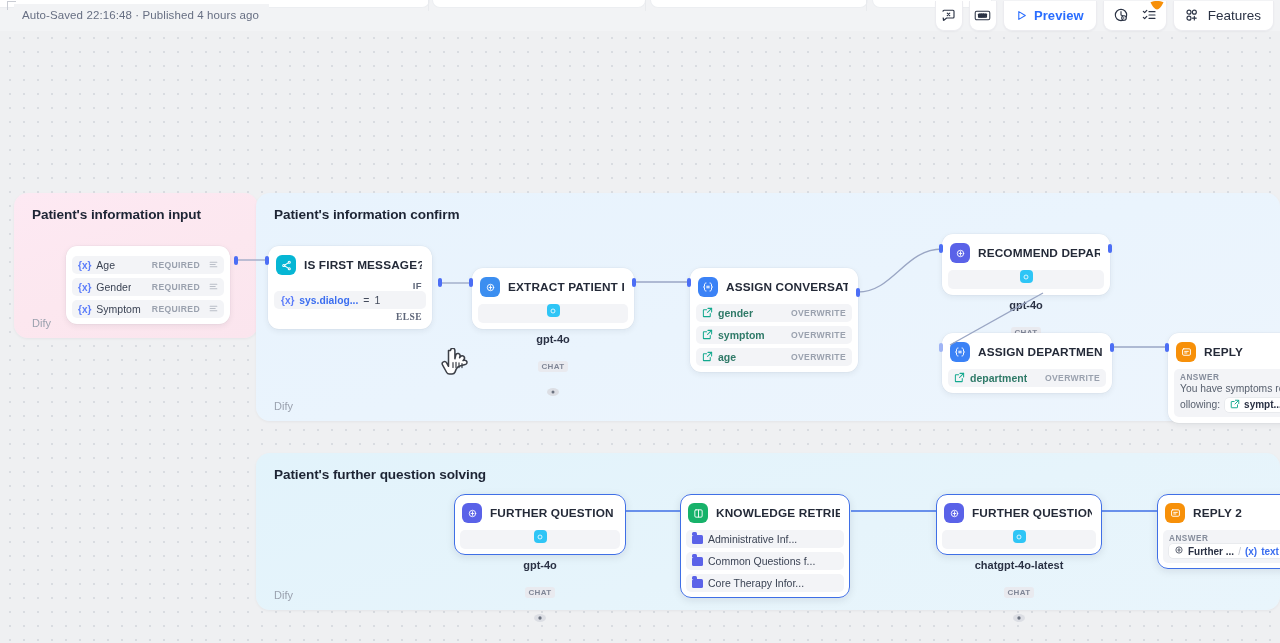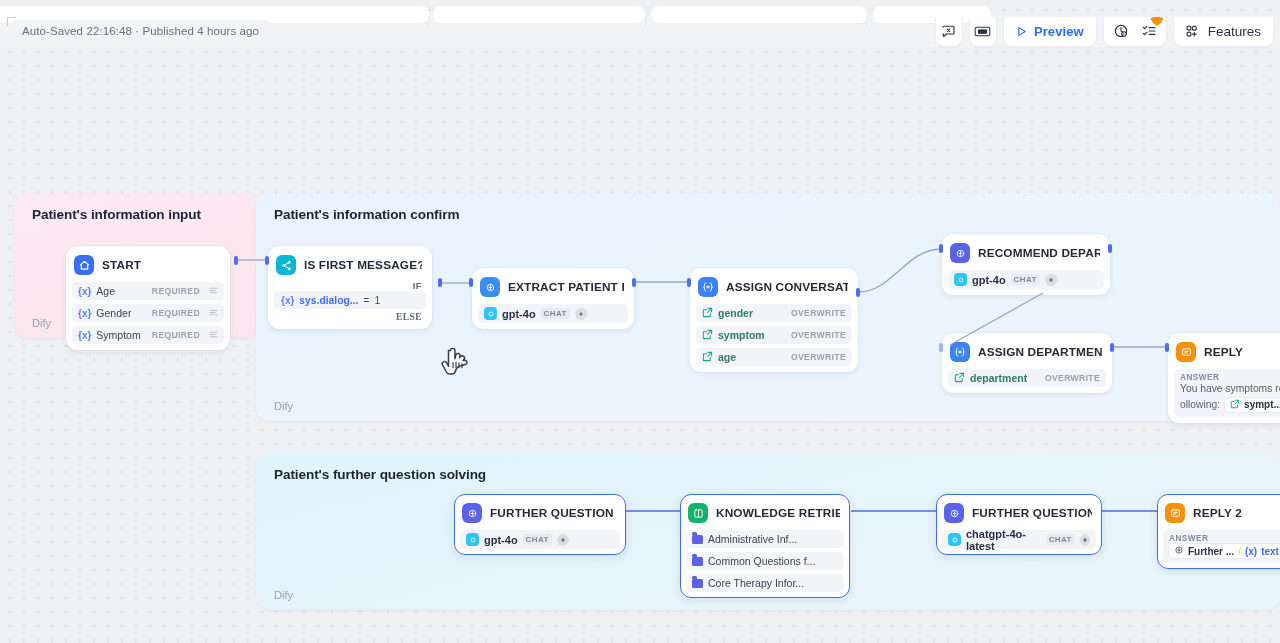--- a/index.html
+++ b/index.html
@@ -15,21 +15,21 @@
   #canvas {
     position: absolute; left: 0; top: 0; width: 1280px; height: 643px;
     background-color: #eff0f2;
     background-image: radial-gradient(circle, #d9dce1 1px, transparent 1.1px);
     background-size: 14px 14px;
     background-position: 3px 3px;
   }
 
   
   #topbar {
-    position: absolute; left: 0; top: 16px; width: 1280px; height: 31px;
+    position: absolute; left: 0; top: 0; width: 1280px; height: 31px;
     background: #f2f3f5;
     z-index: 40;
   }
   .top-white {
     position: absolute; top: -10px; height: 18px;
     background: #ffffff; border-radius: 8px;
     border: 1px solid #eceef1; border-top: none;
   }
   .top-div { position: absolute; top: 0px; width: 1px; height: 11px; background: #e9ebee; }
 
@@ -124,21 +124,21 @@
   .row .rlabel { font-weight: 500; color: #3b4354; white-space: nowrap; overflow: hidden; text-overflow: ellipsis; }
   .row .tag {
     margin-left: auto; font-size: 8.6px; font-weight: 600; letter-spacing: .35px;
     color: #9aa1ae; white-space: nowrap;
   }
   .vx { color: #5b7cfa; font-weight: 700; font-size: 10px; }
   .row .reqicon { margin-left: 4px; opacity: .55; }
 
   .model-row {
     height: 19px; margin-top: 4px; background: #f3f4f7; border-radius: 5px;
-    display: flex; align-items: center; gap: 5px; padding: 0 6px;
+    display: flex; align-items: center; gap: 16px; padding: 0 6px; flex-direction: column;
   }
   .model-row .mname { font-size: 11px; font-weight: 600; color: #2a3144; }
   .chip {
     font-size: 8px; font-weight: 600; letter-spacing: .4px; color: #808797;
     background: #e9eaef; border-radius: 3px; padding: 1px 3px;
   }
   .eye { width: 12px; height: 12px; border-radius: 50%; background: #dcdee4;
          display: flex; align-items: center; justify-content: center; }
 
   .cond-if, .cond-else {
@@ -220,29 +220,20 @@
     <div class="g-title">Patient's information confirm</div>
     <div class="g-foot">Dify</div>
   </div>
 
   <div class="group" id="grp-further">
     <div class="g-title">Patient's further question solving</div>
     <div class="g-foot">Dify</div>
   </div>
 
   <div class="node" style="left:66px; top:246px; width:164px;">
-    <div class="node-head">
-      <span class="nicon ic-start">
-        <svg width="11" height="11" viewBox="0 0 24 24" fill="none" stroke="#fff" stroke-width="2.4" stroke-linecap="round" stroke-linejoin="round">
-            <path d="M3 10.5 12 3l9 7.5"></path>
-            <path d="M5 10v10h14V10"></path>
-          </svg>
-      </span>
-      <span class="node-title">START</span>
-    </div>
     <div class="row">
       <span class="vx">{x}</span>
       <span class="rlabel">Age</span>
       <span class="tag">REQUIRED</span>
       <span class="reqicon">
         <svg width="9" height="9" viewBox="0 0 16 16" fill="none" stroke="#8b92a1" stroke-width="1.8" stroke-linecap="round">
             <path d="M2 4h12M2 8h9M2 12h12"></path>
           </svg>
       </span>
     </div>

